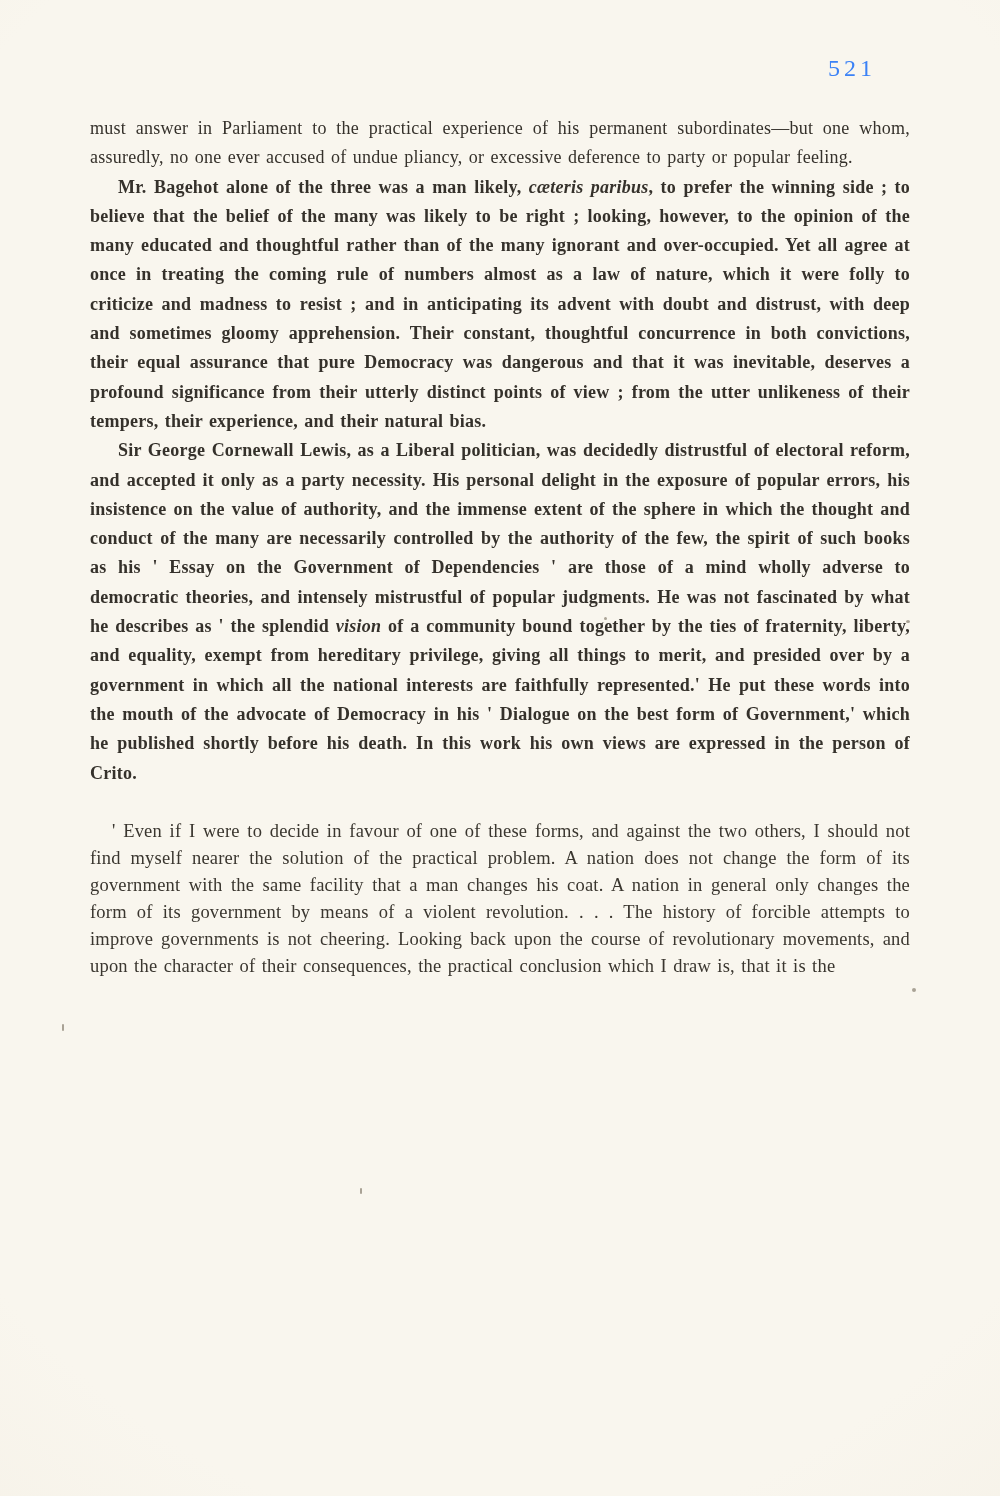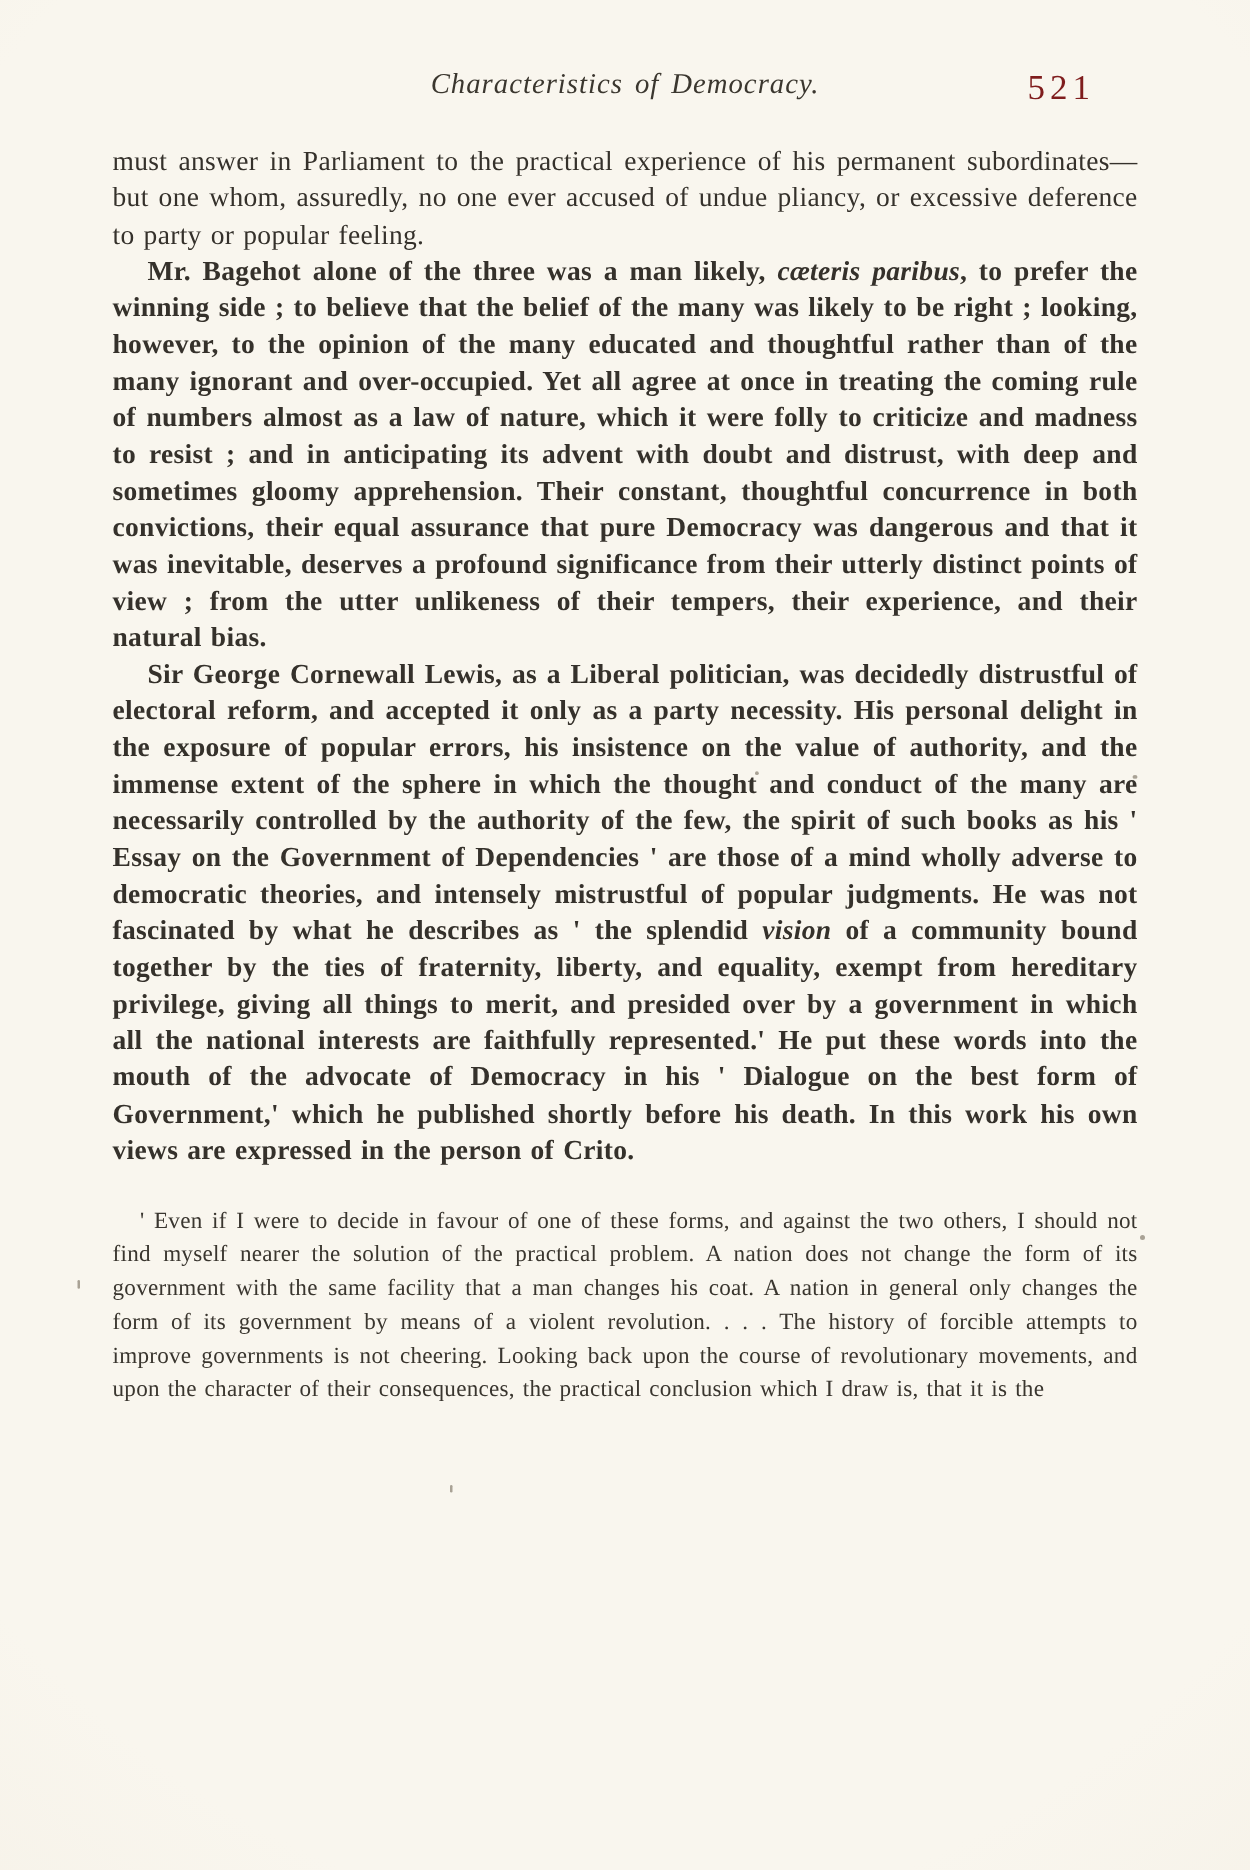--- a/index.html
+++ b/index.html
@@ -29,28 +29,28 @@
     font-style: italic;
     font-size: 23px;
     letter-spacing: 0.8px;
     word-spacing: 3px;
     color: #3b372f;
   }
   .page-number {
     position: absolute;
     right: 34px;
     top: 1px;
-    font-size: 28px;
+    font-size: 24px;
     letter-spacing: 4px;
-    color: #7f1d1d;
+    color: #3b82f6;
   }
   .body-text p {
     margin: 0;
     text-align: justify;
-    font-size: 22px;
+    font-size: 18px;
     line-height: 29.3px;
     letter-spacing: 0.25px;
     word-spacing: 1.5px;
   }
   .indent {
     text-indent: 28px;
     font-weight: bold;
   }
   .italic {
     font-style: italic;
@@ -75,21 +75,20 @@
   .speck.s3 { left: 62px;  top: 1024px; width: 2px; height: 7px; border-radius: 1px; }
   .speck.s4 { left: 360px; top: 1188px; width: 2px; height: 6px; border-radius: 1px; }
   .speck.s5 { left: 604px; top: 617px; width: 3px; height: 3px; }
 </style>
 </head>
 <body>
 
 <div class="page">
 
   <div class="header">
-    <span class="running-title">Characteristics of Democracy.</span>
     <span class="page-number">521</span>
   </div>
 
   <div class="body-text">
     <p><span>must answer in Parliament to the practical experience of his permanent subordinates—but one whom, assuredly, no one ever accused of undue pliancy, or excessive deference to party or popular feeling.</span></p>
     <p class="indent"><span>Mr. Bagehot alone of the three was a man likely, </span><span class="italic">cæteris paribus</span><span>, to prefer the winning side ; to believe that the belief of the many was likely to be right ; looking, however, to the opinion of the many educated and thoughtful rather than of the many ignorant and over-occupied.  Yet all agree at once in treating the coming rule of numbers almost as a law of nature, which it were folly to criticize and madness to resist ; and in anticipating its advent with doubt and distrust, with deep and sometimes gloomy apprehension.  Their constant, thoughtful concurrence in both convictions, their equal assurance that pure Democracy was dangerous and that it was inevitable, deserves a profound significance from their utterly distinct points of view ; from the utter unlikeness of their tempers, their experience, and their natural bias.</span></p>
     <p class="indent"><span>Sir George Cornewall Lewis, as a Liberal politician, was decidedly distrustful of electoral reform, and accepted it only as a party necessity.  His personal delight in the exposure of popular errors, his insistence on the value of authority, and the immense extent of the sphere in which the thought and conduct of the many are necessarily controlled by the authority of the few, the spirit of such books as his ' Essay on the Government of Dependencies ' are those of a mind wholly adverse to democratic theories, and intensely mistrustful of popular judgments.  He was not fascinated by what he describes as ' the splendid </span><span class="italic">vision</span><span> of a community bound together by the ties of fraternity, liberty, and equality, exempt from hereditary privilege, giving all things to merit, and presided over by a government in which all the national interests are faithfully represented.'  He put these words into the mouth of the advocate of Democracy in his ' Dialogue on the best form of Government,' which he published shortly before his death.  In this work his own views are expressed in the person of Crito.</span></p>
   </div>
 
   <div class="footnote">

